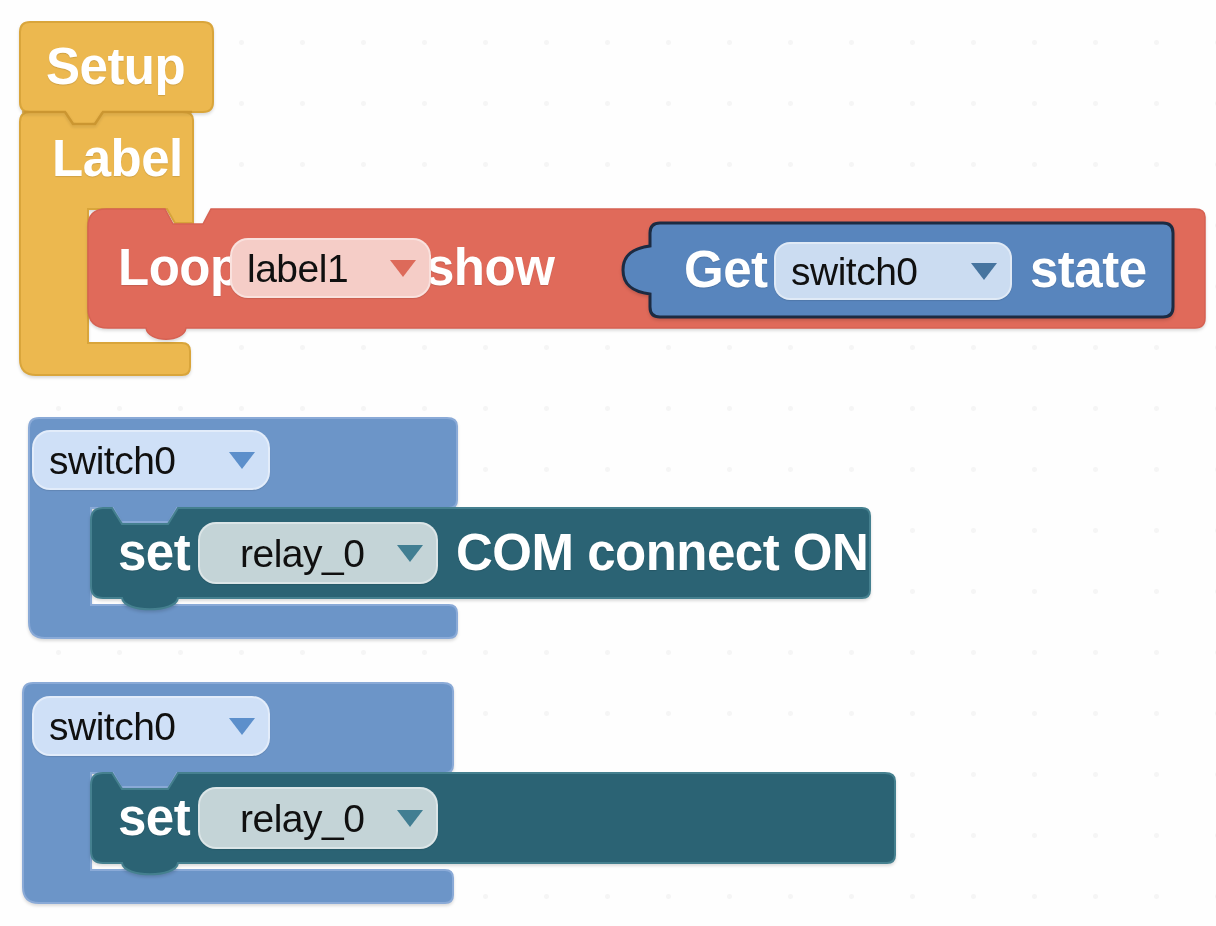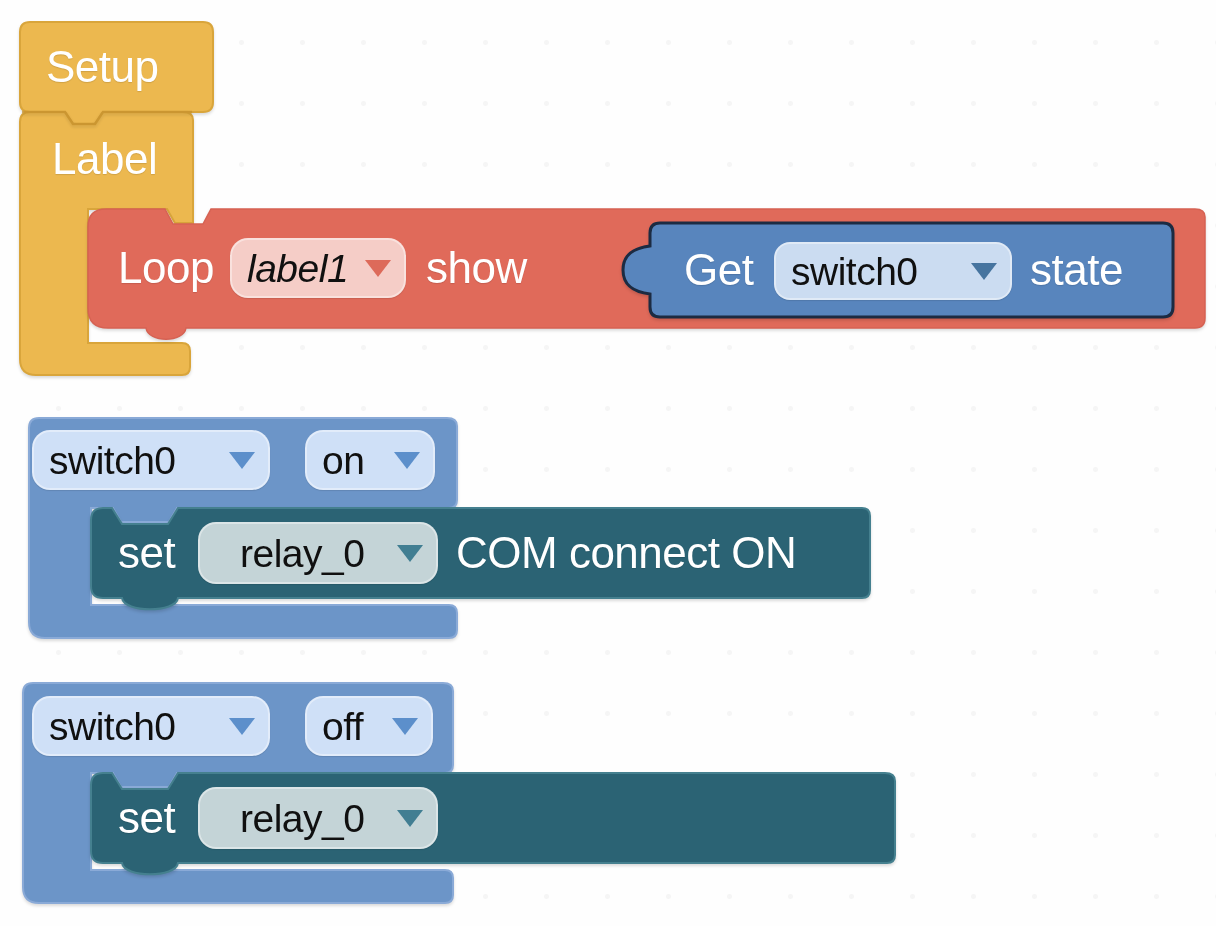--- a/index.html
+++ b/index.html
@@ -12,21 +12,21 @@
     position:relative;width:1216px;height:926px;
     background-color:#fefefe;
     background-image:radial-gradient(circle, rgba(130,130,130,0.07) 2px, transparent 3px);
     background-size:61px 61px;
     background-position:28px 12px;
   }
   svg.blocks{position:absolute;left:0;top:0;}
   svg.blocks path{filter:drop-shadow(0 2px 1.5px rgba(0,0,0,0.14));}
   .blab{
     position:absolute;
-    font-size:44px;line-height:42px;font-weight:400;
+    font-size:51px;line-height:42px;font-weight:700;
     color:#ffffff;letter-spacing:-0.5px;white-space:nowrap;
     text-shadow:0 1px 1px rgba(0,0,0,0.12);
   }
   .pill{
     position:absolute;box-sizing:border-box;
     display:flex;align-items:center;justify-content:space-between;
     border-radius:18px;
     padding:0 13px 0 15px;
     border:2px solid rgba(255,255,255,0.40);
     cursor:pointer;
@@ -84,53 +84,45 @@
   <span class="blab" style="left:426px;top:247px;">show</span>
 
   <span class="blab" style="left:684px;top:249px;">Get</span>
   <span class="blab" style="left:1030px;top:249px;">state</span>
 
   <span class="blab" style="left:118px;top:532px;">set</span>
   <span class="blab" style="left:456px;top:532px;">COM connect ON</span>
 
   <span class="blab" style="left:118px;top:797px;">set</span>
 
-  <div class="pill pill-pink" style="left:230px;top:238px;width:176px;height:60px;font-style:italic;">
+  <div class="pill pill-pink" style="left:230px;top:238px;width:201px;height:60px;">
     <span class="ptxt">label1</span>
     <span class="arr arr-red"></span>
   </div>
 
   <div class="pill pill-lightblue" style="left:774px;top:242px;width:238px;height:58px;border-radius:16px;">
     <span class="ptxt">switch0</span>
     <span class="arr arr-steel"></span>
   </div>
 
   <div class="pill pill-paleblue" style="left:32px;top:430px;width:238px;height:60px;">
     <span class="ptxt">switch0</span>
     <span class="arr arr-blue"></span>
   </div>
 
-  <div class="pill pill-paleblue" style="left:305px;top:430px;width:130px;height:60px;">
-    <span class="ptxt">on</span>
-    <span class="arr arr-blue"></span>
-  </div>
 
   <div class="pill pill-grayteal" style="left:198px;top:522px;width:240px;height:62px;">
     <span class="ptxt">relay_0</span>
     <span class="arr arr-teal"></span>
   </div>
 
   <div class="pill pill-paleblue" style="left:32px;top:696px;width:238px;height:60px;">
     <span class="ptxt">switch0</span>
     <span class="arr arr-blue"></span>
   </div>
 
-  <div class="pill pill-paleblue" style="left:305px;top:696px;width:128px;height:60px;">
-    <span class="ptxt">off</span>
-    <span class="arr arr-blue"></span>
-  </div>
 
   <div class="pill pill-grayteal" style="left:198px;top:787px;width:240px;height:62px;">
     <span class="ptxt">relay_0</span>
     <span class="arr arr-teal"></span>
   </div>
 
 </div>
 
 </body></html>

